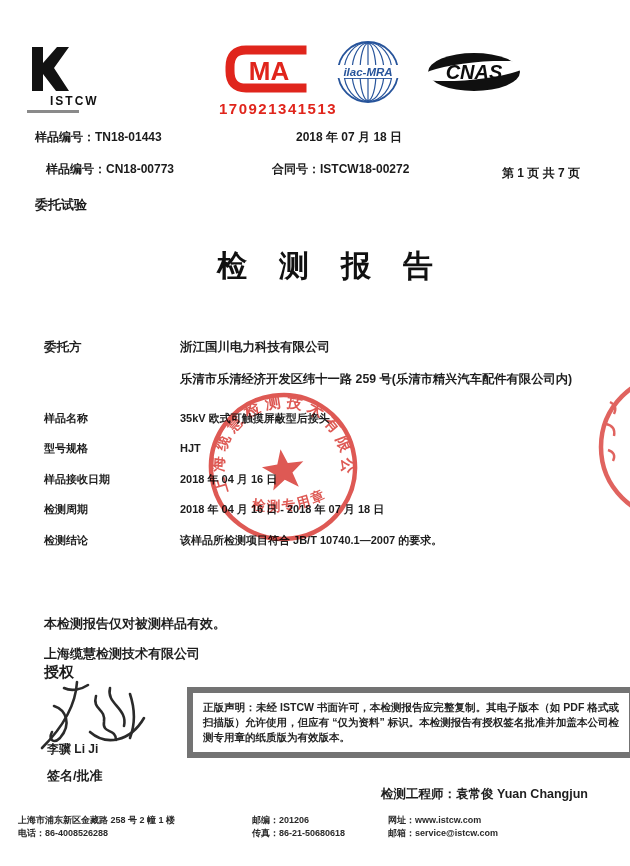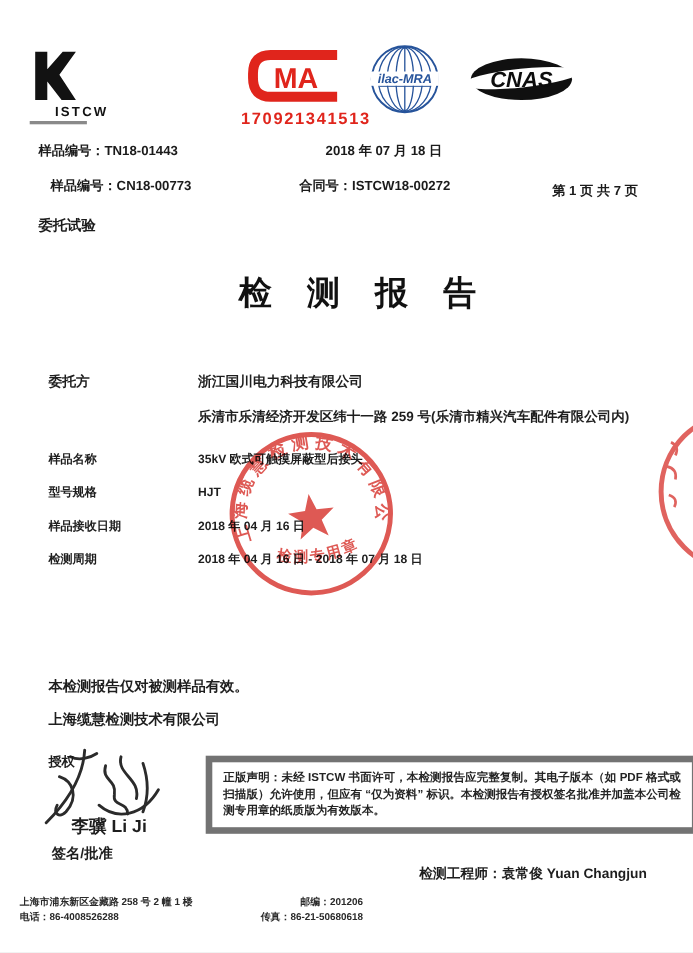--- a/index.html
+++ b/index.html
@@ -34,31 +34,31 @@
   .client-addr{left:180px;top:371px;font-size:12.3px;}
   .sample-rows{left:44px;top:403px;font-size:11px;line-height:30.4px;white-space:nowrap;}
   
   .stamp{left:203px;top:387px;width:160px;height:160px;transform:rotate(-8deg);
          opacity:.85;mix-blend-mode:multiply;}
   .edge-stamp{left:596px;top:372px;width:34px;height:152px;overflow:hidden;
               opacity:.8;mix-blend-mode:multiply;}
   
   .validity{left:44px;top:615px;font-size:13px;}
   .issuer{left:44px;top:645px;font-size:13px;}
-  .authorize{left:44px;top:684px;font-size:12px;}
+  .authorize{left:44px;top:663px;font-size:15px;}
   .sig-svg{left:30px;top:680px;}
-  .sig-name{left:65px;top:741px;font-size:16px;}
+  .sig-name{left:47px;top:741px;font-size:12px;}
   .sig-caption{left:47px;top:767px;font-size:13px;}
   .disclaimer{left:187px;top:687px;width:416px;border:6px solid #737373;
               padding:7px 10px;font-size:10.5px;line-height:15px;text-align:justify;color:#242424;}
   .engineer{right:42px;top:786px;font-size:12.5px;}
   
   .footer{font-size:9px;line-height:13px;color:#2a2a2a;white-space:nowrap;}
   .f1{left:18px;top:814px;}
-  .f2{left:237px;top:814px;text-align:right;}
+  .f2{left:252px;top:814px;}
   .f3{left:388px;top:814px;}
 </style>
 </head>
 <body>
 
 <div class="page">
 
   <svg class="abs istcw-glyph" width="40" height="46" viewBox="0 0 40 46">
     <path d="M2 1 h11 v16 L27 1 h12 L24 22 39 45 H26 L13 28 v17 H2 Z" fill="#121212"></path>
   </svg>
@@ -117,20 +117,23 @@
     </div>
     <div>
       <span class="row-label">型号规格</span><span>HJT</span>
     </div>
     <div>
       <span class="row-label">样品接收日期</span><span>2018 年 04 月 16 日</span>
     </div>
     <div>
       <span class="row-label">检测周期</span><span>2018 年 04 月 16 日 - 2018 年 07 月 18 日</span>
     </div>
+    <div>
+      <span class="row-label">检测结论</span><span>该样品所检测项目符合 JB/T 10740.1—2007 的要求。</span>
+    </div>
   </div>
 
   <svg class="abs stamp" viewBox="0 0 160 160">
     <defs>
       <path id="sealTop" d="M 23.6 100.5 A 60 60 0 1 1 136.4 100.5" fill="none"></path>
       <path id="sealBottom" d="M 40 116 Q 80 130 120 116" fill="none"></path>
     </defs>
     <circle cx="80" cy="80" r="72" fill="none" stroke="#d83c36" stroke-width="4.5"></circle>
     <polygon points="80,62 85.3,76.7 100.9,77.2 88.6,86.8 92.9,101.8 80,93 67.1,101.8 71.4,86.8 59.1,77.2 74.7,76.7" fill="#d83c36"></polygon>
     <text font-size="15.5" font-weight="bold" fill="#d83c36">
@@ -175,14 +178,18 @@
   </div>
 
   <div class="abs footer f1">
     <div>上海市浦东新区金藏路 258 号 2 幢 1 楼</div>
     <div>电话：86-4008526288</div>
   </div>
   <div class="abs footer f2">
     <div>邮编：201206</div>
     <div>传真：86-21-50680618</div>
   </div>
+  <div class="abs footer f3">
+    <div>网址：www.istcw.com</div>
+    <div>邮箱：service@istcw.com</div>
+  </div>
 
 </div>
 
 </body></html>

